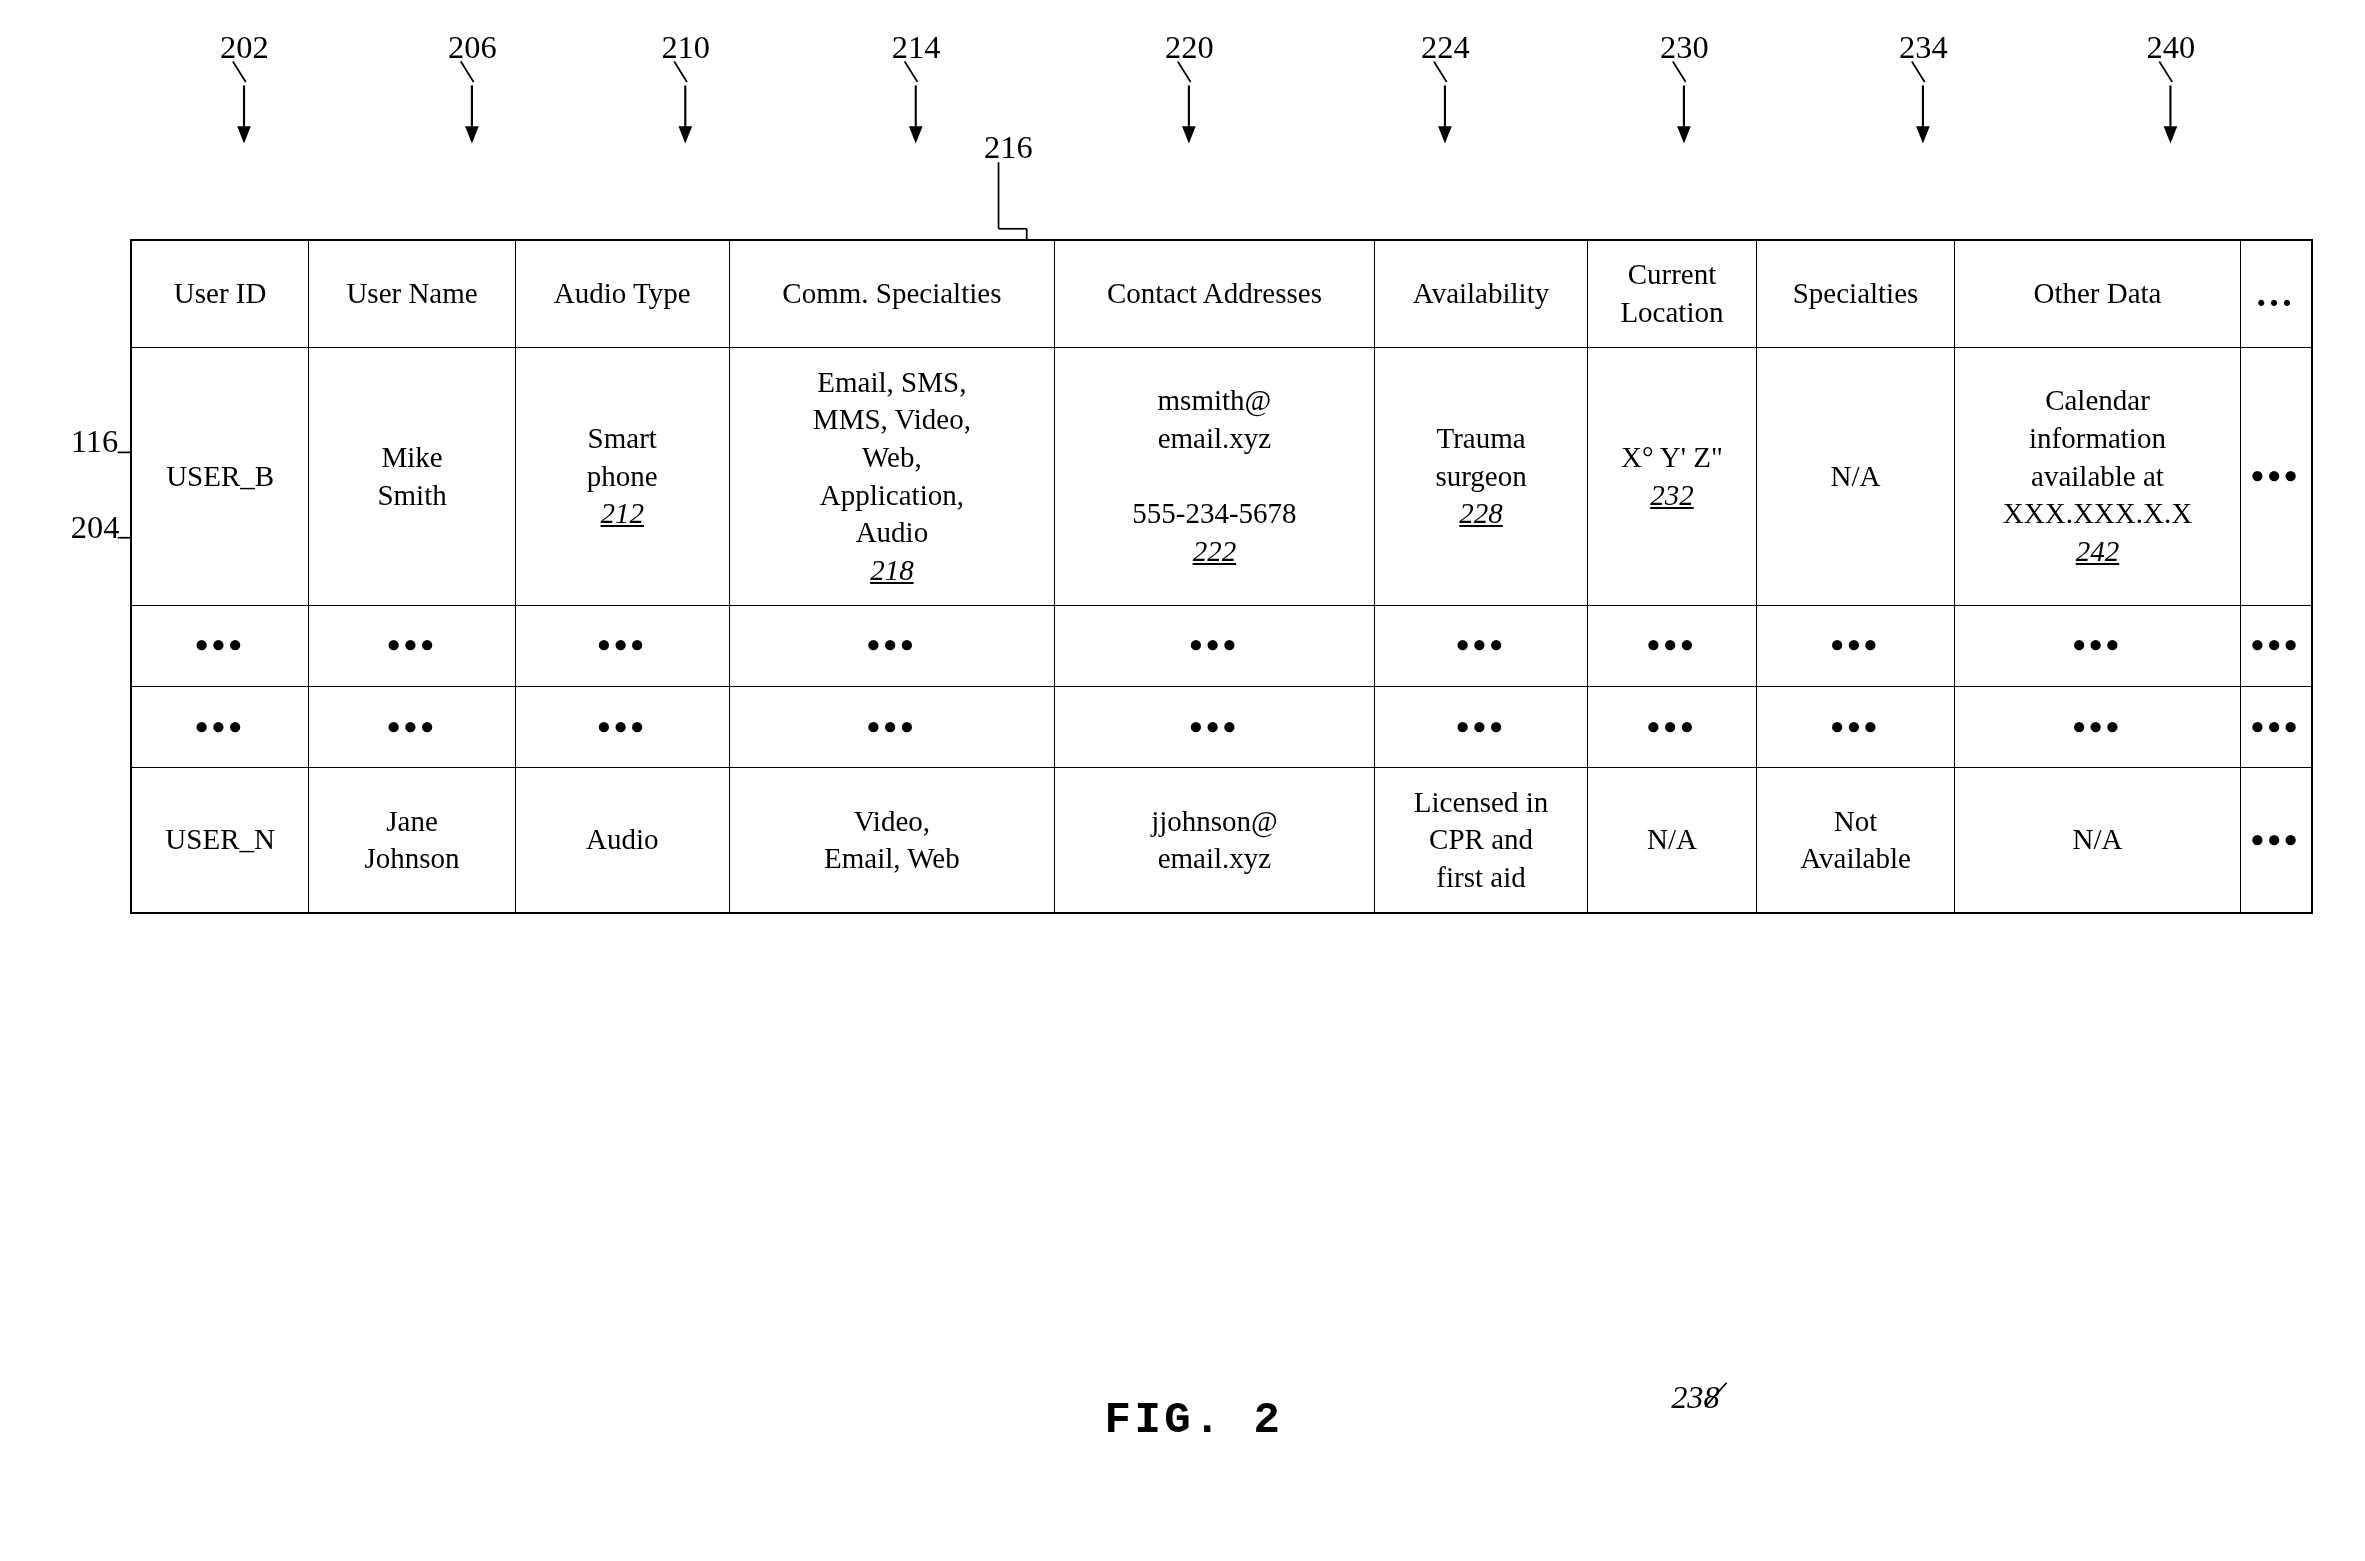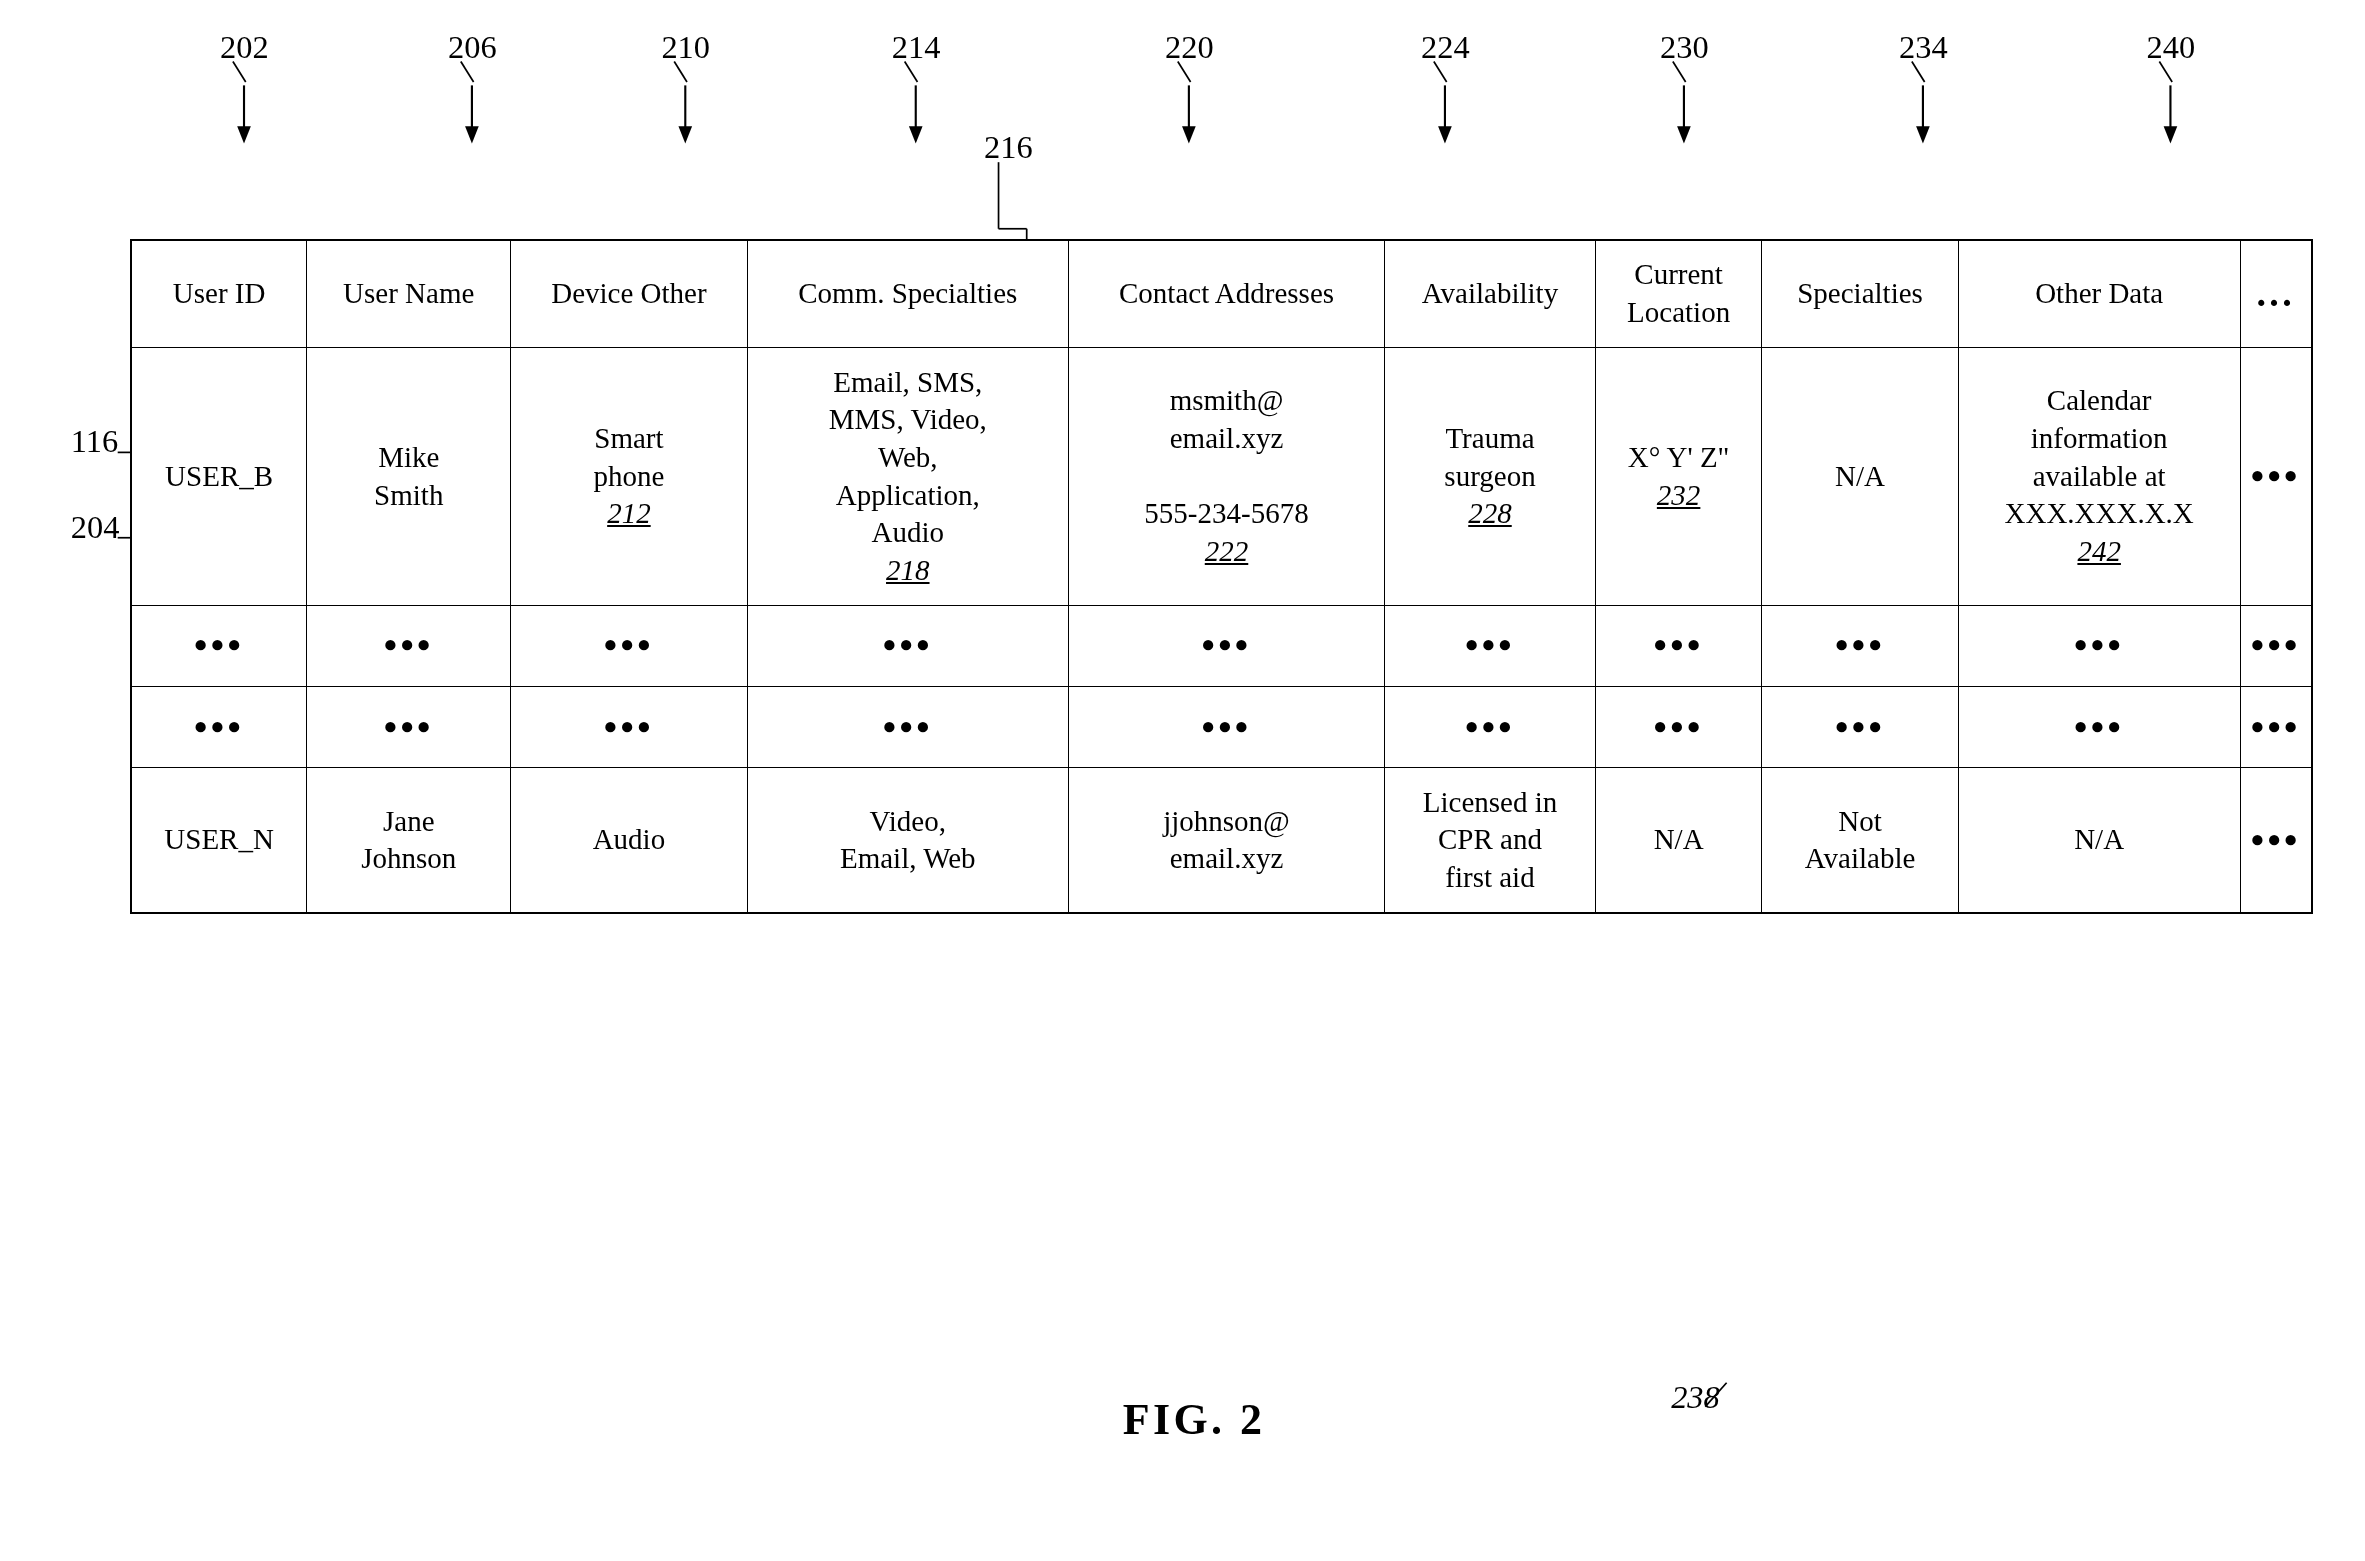--- a/index.html
+++ b/index.html
@@ -64,21 +64,21 @@
       letter-spacing: 3.4px;
       font-weight: bold;
     }
 
     
     .fig-label {
       position: absolute;
       bottom: 68px;
       left: 50%;
       transform: translateX(-50%);
-      font-family: Liberation Serif, serif;
+      font-family: Liberation Mono, monospace;
       font-size: 44px;
       font-weight: bold;
       letter-spacing: 3.4px;
     }
 
     
     .annotations {
       position: absolute;
       top: 0;
       left: 0;
@@ -172,21 +172,21 @@
     <table>
       <thead>
         <tr>
           <th>
             <span>User ID</span>
           </th>
           <th>
             <span>User Name</span>
           </th>
           <th>
-            <span>Device Other</span>
+            <span>Audio Type</span>
           </th>
           <th>
             <span>Comm. Specialties</span>
           </th>
           <th>
             <span>Contact Addresses</span>
           </th>
           <th>
             <span>Availability</span>
           </th>

